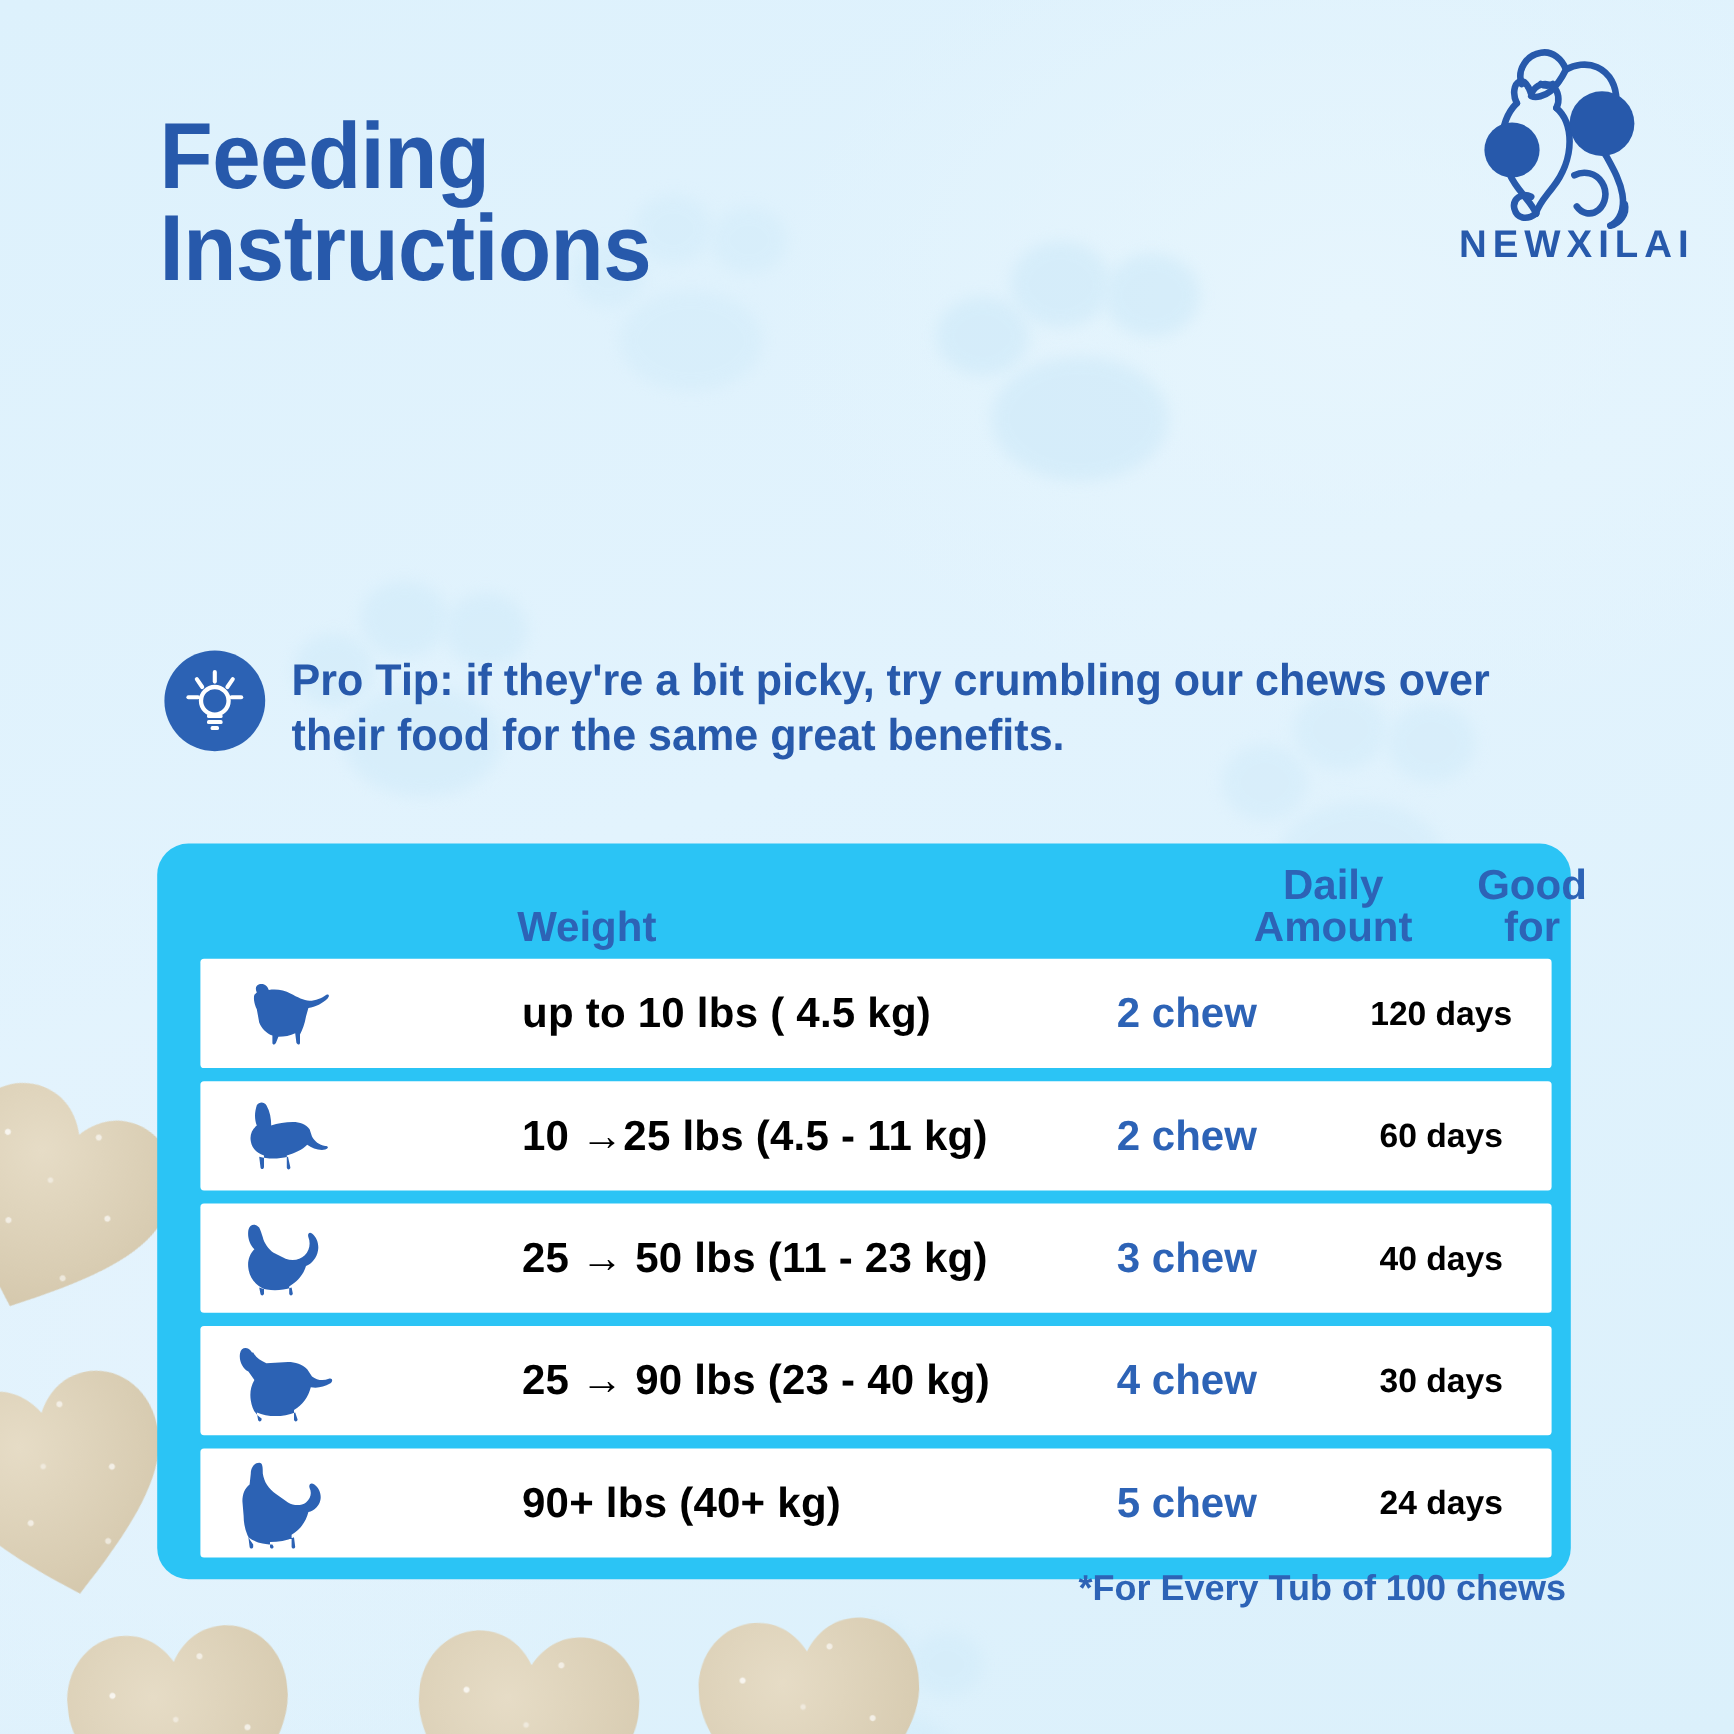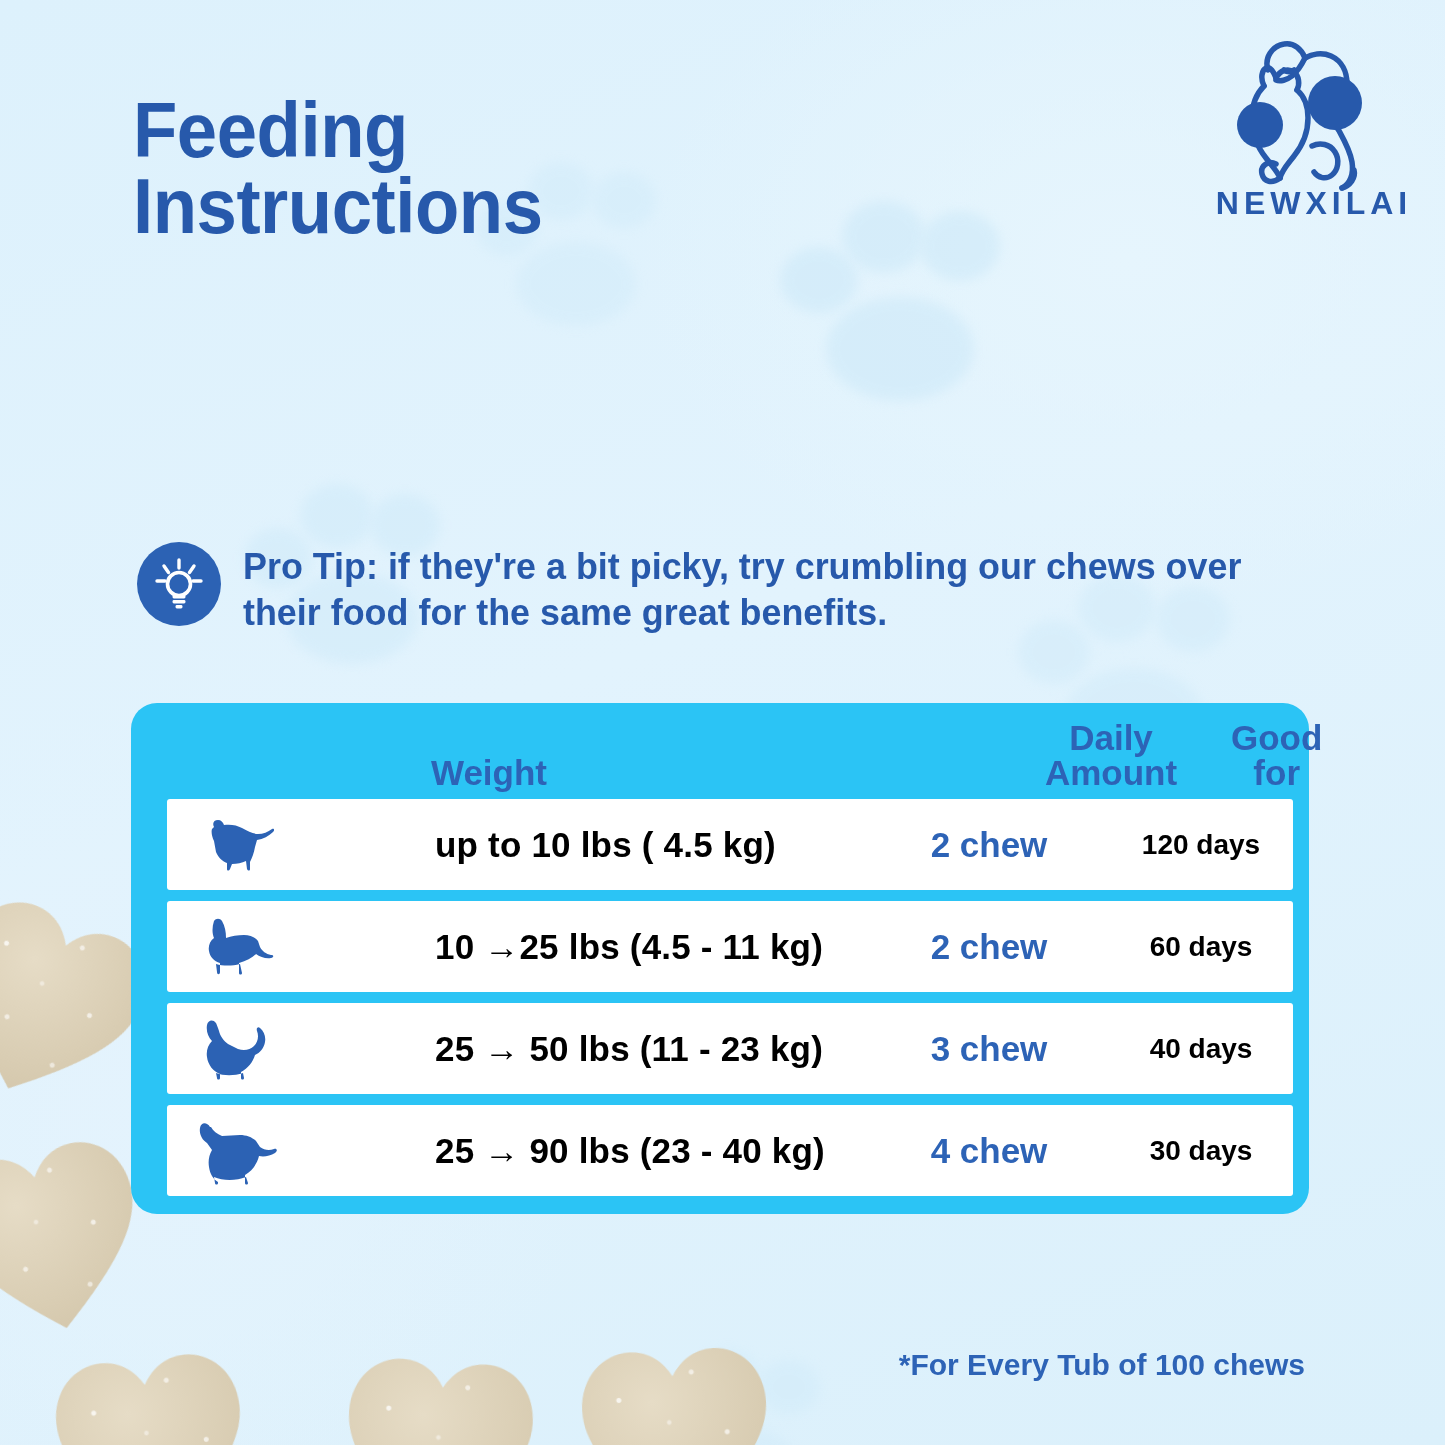--- a/index.html
+++ b/index.html
@@ -195,21 +195,21 @@
     font-size: 28px;
     font-weight: 700;
     color: #000000;
     font-family: "Liberation Sans Narrow", "Liberation Sans", sans-serif;
   }
   .dog-icon svg { display: block; }
 
   #footnote {
     position: absolute;
     right: 140px;
-    top: 1348px;
+    top: 1307px;
     font-size: 30px;
     font-weight: 700;
     color: #2d63b6;
   }
 </style>
 </head>
 <body>
 
 <div id="page">
 
@@ -416,19 +416,44 @@
           <span class="weight-text">25 → 90 lbs (23 - 40 kg)</span>
         </div>
         <div class="cell cell-daily">
           <span class="daily-text">4 chew</span>
         </div>
         <div class="cell cell-good">
           <span class="good-text">30 days</span>
         </div>
       </div>
 
+      <div class="row">
+        <div class="cell cell-icon dog-icon">
+          <svg width="92" height="76" viewBox="0 0 92 76">
+            <path fill="#2c62b4" d="M24 4 C20 4 17 8 17 13 L16 22
+              C12 25 10 30 10 36 L11 48
+              C11 58 14 66 19 72 L19 74 C19 76 16 76 16 74
+              L15 66 C20 70 27 72 35 72 L36 74 C36 76 33 76 33 74
+              L33 70 C40 70 47 69 53 66 L54 74 C54 76 51 76 51 74
+              L51 64 C58 60 63 53 65 45
+              C70 44 74 40 75 35 C76 30 74 25 70 22
+              C67 20 65 22 66 25 C68 29 67 34 63 37
+              C59 40 53 40 48 37 L38 30 C32 26 28 20 27 13
+              C27 8 27 4 24 4 Z"></path>
+          </svg>
+        </div>
+        <div class="cell cell-weight">
+          <span class="weight-text">90+ lbs (40+ kg)</span>
+        </div>
+        <div class="cell cell-daily">
+          <span class="daily-text">5 chew</span>
+        </div>
+        <div class="cell cell-good">
+          <span class="good-text">24 days</span>
+        </div>
+      </div>
 
     </div>
   </div>
 
   <div id="footnote">*For Every Tub of 100 chews</div>
 
 </div>
 
 </body></html>

